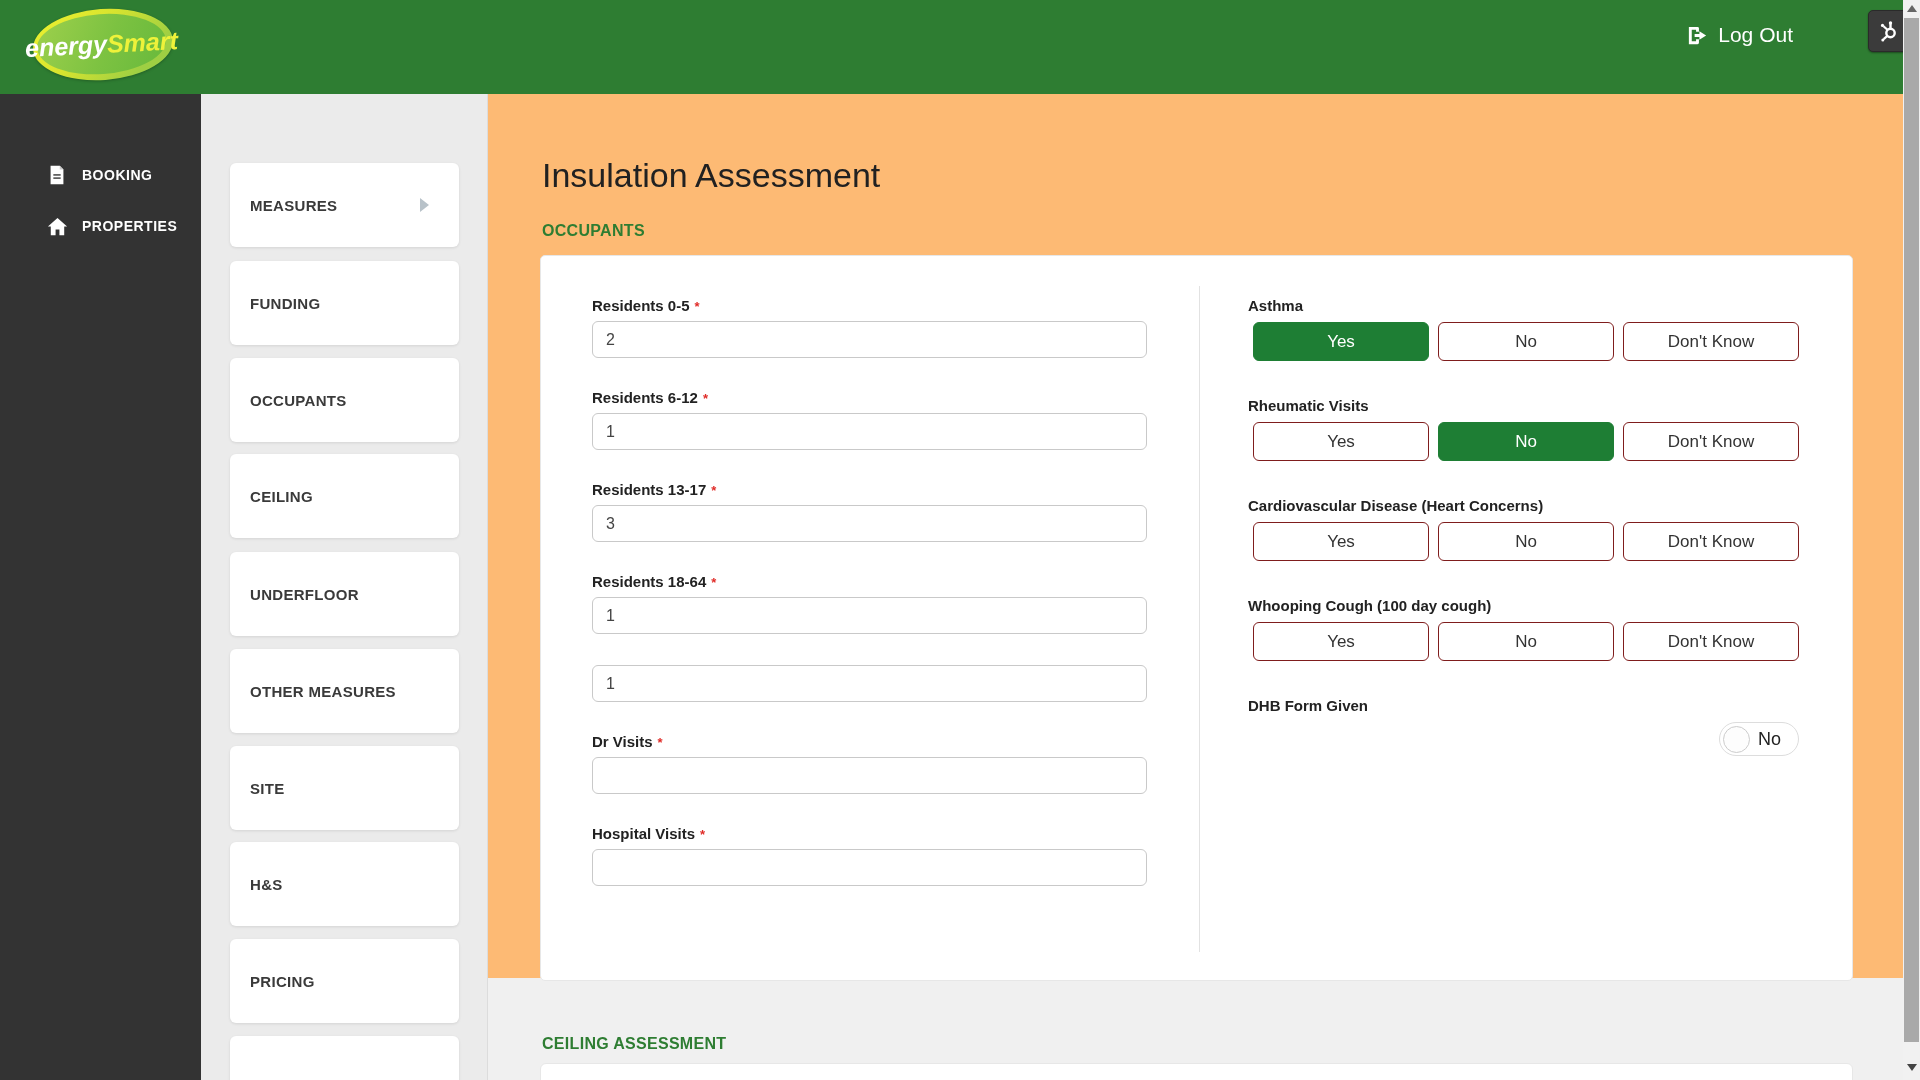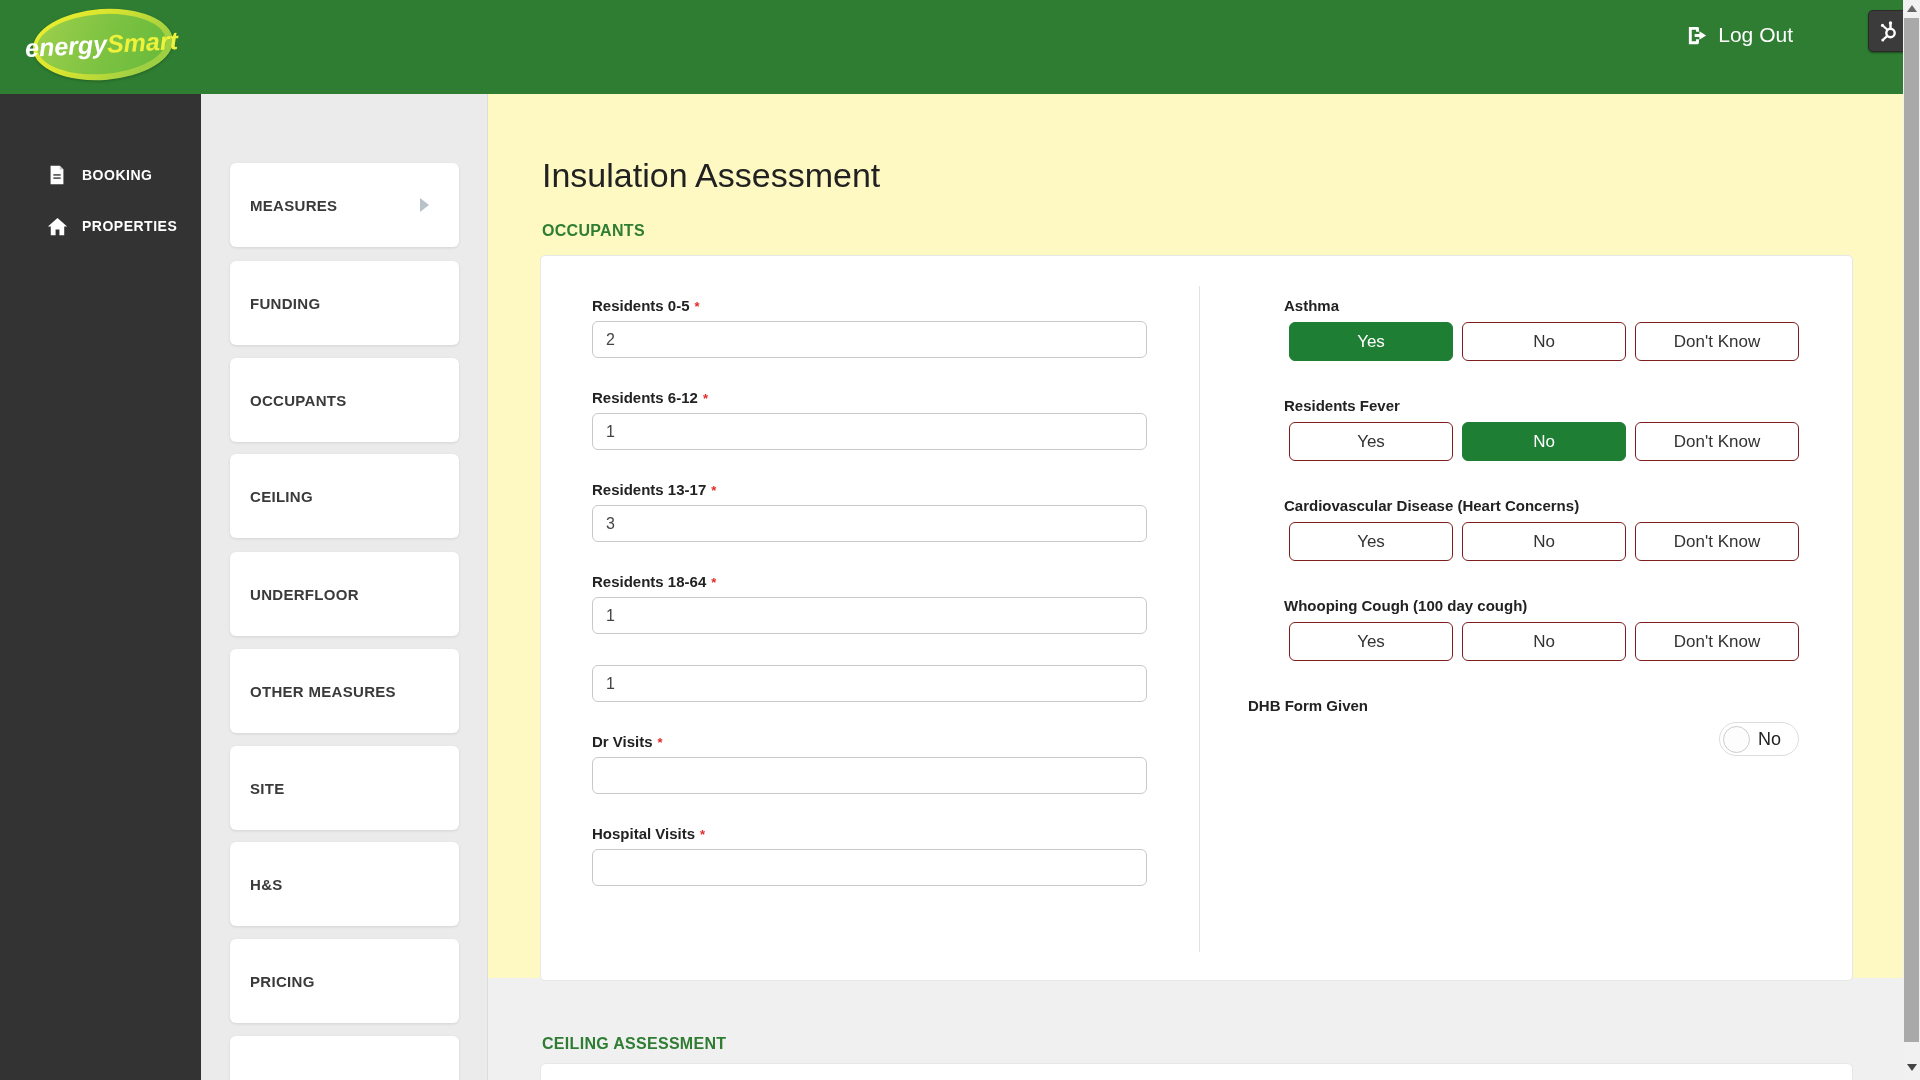--- a/index.html
+++ b/index.html
@@ -40,42 +40,42 @@
   
   .section-nav { position:absolute; left:201px; top:94px; width:287px; height:986px; background:#ebebeb;
                  border-right:1px solid #dcdcdc; overflow:hidden; }
   .card { position:absolute; left:29px; width:229px; height:84px; background:#ffffff; border-radius:6px;
           box-shadow:0 1px 3px rgba(0,0,0,.10); display:flex; align-items:center; cursor:pointer; }
   .card .card-label { margin-left:20px; font-size:15px; font-weight:700; color:#3a3a3a; letter-spacing:.3px; }
   .card .chev { position:absolute; right:30px; width:0; height:0; border-top:7px solid transparent;
                 border-bottom:7px solid transparent; border-left:9px solid #b8c2c9; }
 
   
-  .main { position:absolute; left:488px; top:94px; width:1415px; height:884px; background:#fef9c3; }
+  .main { position:absolute; left:488px; top:94px; width:1415px; height:884px; background:#fdba74; }
   .page-title { position:absolute; left:54px; top:62px; font-size:34px; color:#212121; }
   .sec-heading { position:absolute; left:54px; font-size:16px; font-weight:700; color:#2e7d32; letter-spacing:.3px; }
   .h-occupants { top:128px; }
   .h-ceiling { top:941px; }
 
   .panel { position:absolute; left:52px; width:1313px; background:#ffffff; border:1px solid #e7e7e7; border-radius:5px; }
   .panel-occ { top:161px; height:726px; }
   .panel-ceiling { top:969px; height:120px; border-radius:6px; }
   .col-divider { position:absolute; left:658px; top:30px; bottom:28px; width:0; border-left:1px solid #e2e2e2; }
 
   .col-left  { position:absolute; left:51px; top:41px; width:555px; }
   .col-right { position:absolute; left:707px; top:41px; width:551px; }
 
   .field { margin-bottom:31px; }
   .field-label { font-size:15px; font-weight:700; color:#222222; margin-bottom:7px; }
   .req { color:#e02b27; margin-left:5px; font-size:13px; font-weight:700; }
   .text-input { width:555px; height:37px; border:1px solid #c9c9c9; border-radius:6px; background:#ffffff;
                 font-size:16px; color:#444444; padding:0 13px; outline:none;
                 font-family:"Liberation Sans", sans-serif; }
 
-  .choice { margin-bottom:36px;margin-left:36px; }
+  .choice { margin-bottom:36px; }
   .choice-label { font-size:15px; font-weight:700; color:#222222; margin-bottom:8px; }
   .opt-row { display:flex; gap:9px; margin-left:5px; }
   .opt-btn { flex:1; height:39px; background:#ffffff; border:1px solid #7f1d1d; border-radius:6px;
              font-size:17px; color:#333333; display:flex; align-items:center; justify-content:center;
              cursor:pointer; font-family:"Liberation Sans", sans-serif; }
   .opt-btn.selected { background:#1e7e34; border-color:#1e7e34; color:#ffffff; }
 
   .toggle-block { margin-top:4px; }
   .toggle-row { display:flex; justify-content:flex-end; margin-top:3px; }
   .toggle-pill { width:80px; height:34px; border:1px solid #dddddd; border-radius:17px; background:#ffffff;
@@ -219,21 +219,21 @@
     <div class="col-right">
       <div class="choice">
         <div class="choice-label">Asthma</div>
         <div class="opt-row">
           <button class="opt-btn selected">Yes</button>
           <button class="opt-btn">No</button>
           <button class="opt-btn">Don't Know</button>
         </div>
       </div>
       <div class="choice">
-        <div class="choice-label">Residents Fever</div>
+        <div class="choice-label">Rheumatic Visits</div>
         <div class="opt-row">
           <button class="opt-btn">Yes</button>
           <button class="opt-btn selected">No</button>
           <button class="opt-btn">Don't Know</button>
         </div>
       </div>
       <div class="choice">
         <div class="choice-label">Cardiovascular Disease (Heart Concerns)</div>
         <div class="opt-row">
           <button class="opt-btn">Yes</button>

